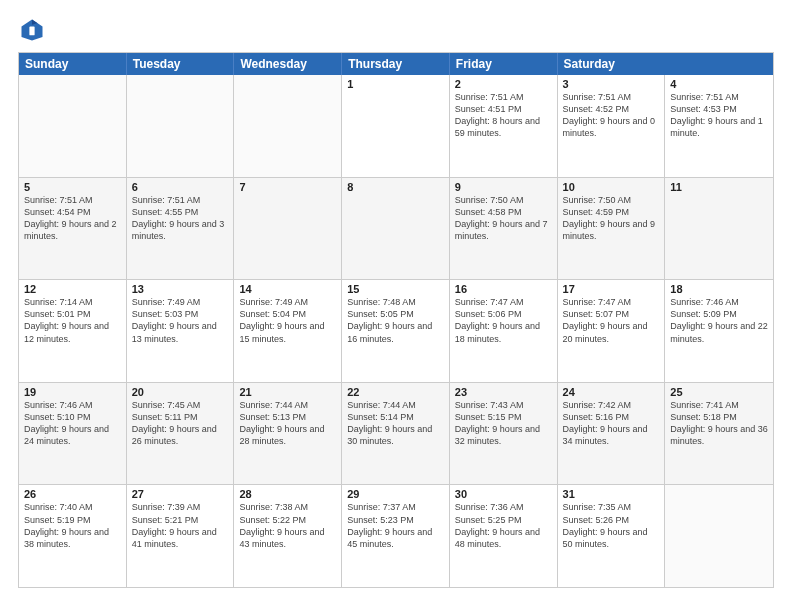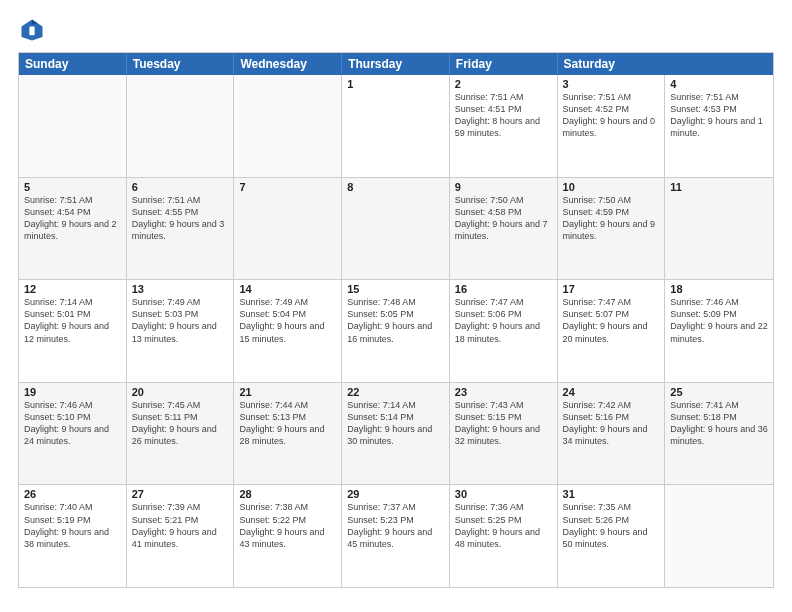--- a/index.html
+++ b/index.html
@@ -276,21 +276,21 @@
           </div>
           <div class="cal-cell alt-bg">
             <div class="day-num">21</div>
             <div class="cell-info">Sunrise: 7:44 AM
 Sunset: 5:13 PM
 Daylight: 9 hours
 and 28 minutes.</div>
           </div>
           <div class="cal-cell alt-bg">
             <div class="day-num">22</div>
-            <div class="cell-info">Sunrise: 7:14 AM
+            <div class="cell-info">Sunrise: 7:44 AM
 Sunset: 5:14 PM
 Daylight: 9 hours
 and 30 minutes.</div>
           </div>
           <div class="cal-cell alt-bg">
             <div class="day-num">23</div>
             <div class="cell-info">Sunrise: 7:43 AM
 Sunset: 5:15 PM
 Daylight: 9 hours
 and 32 minutes.</div>

